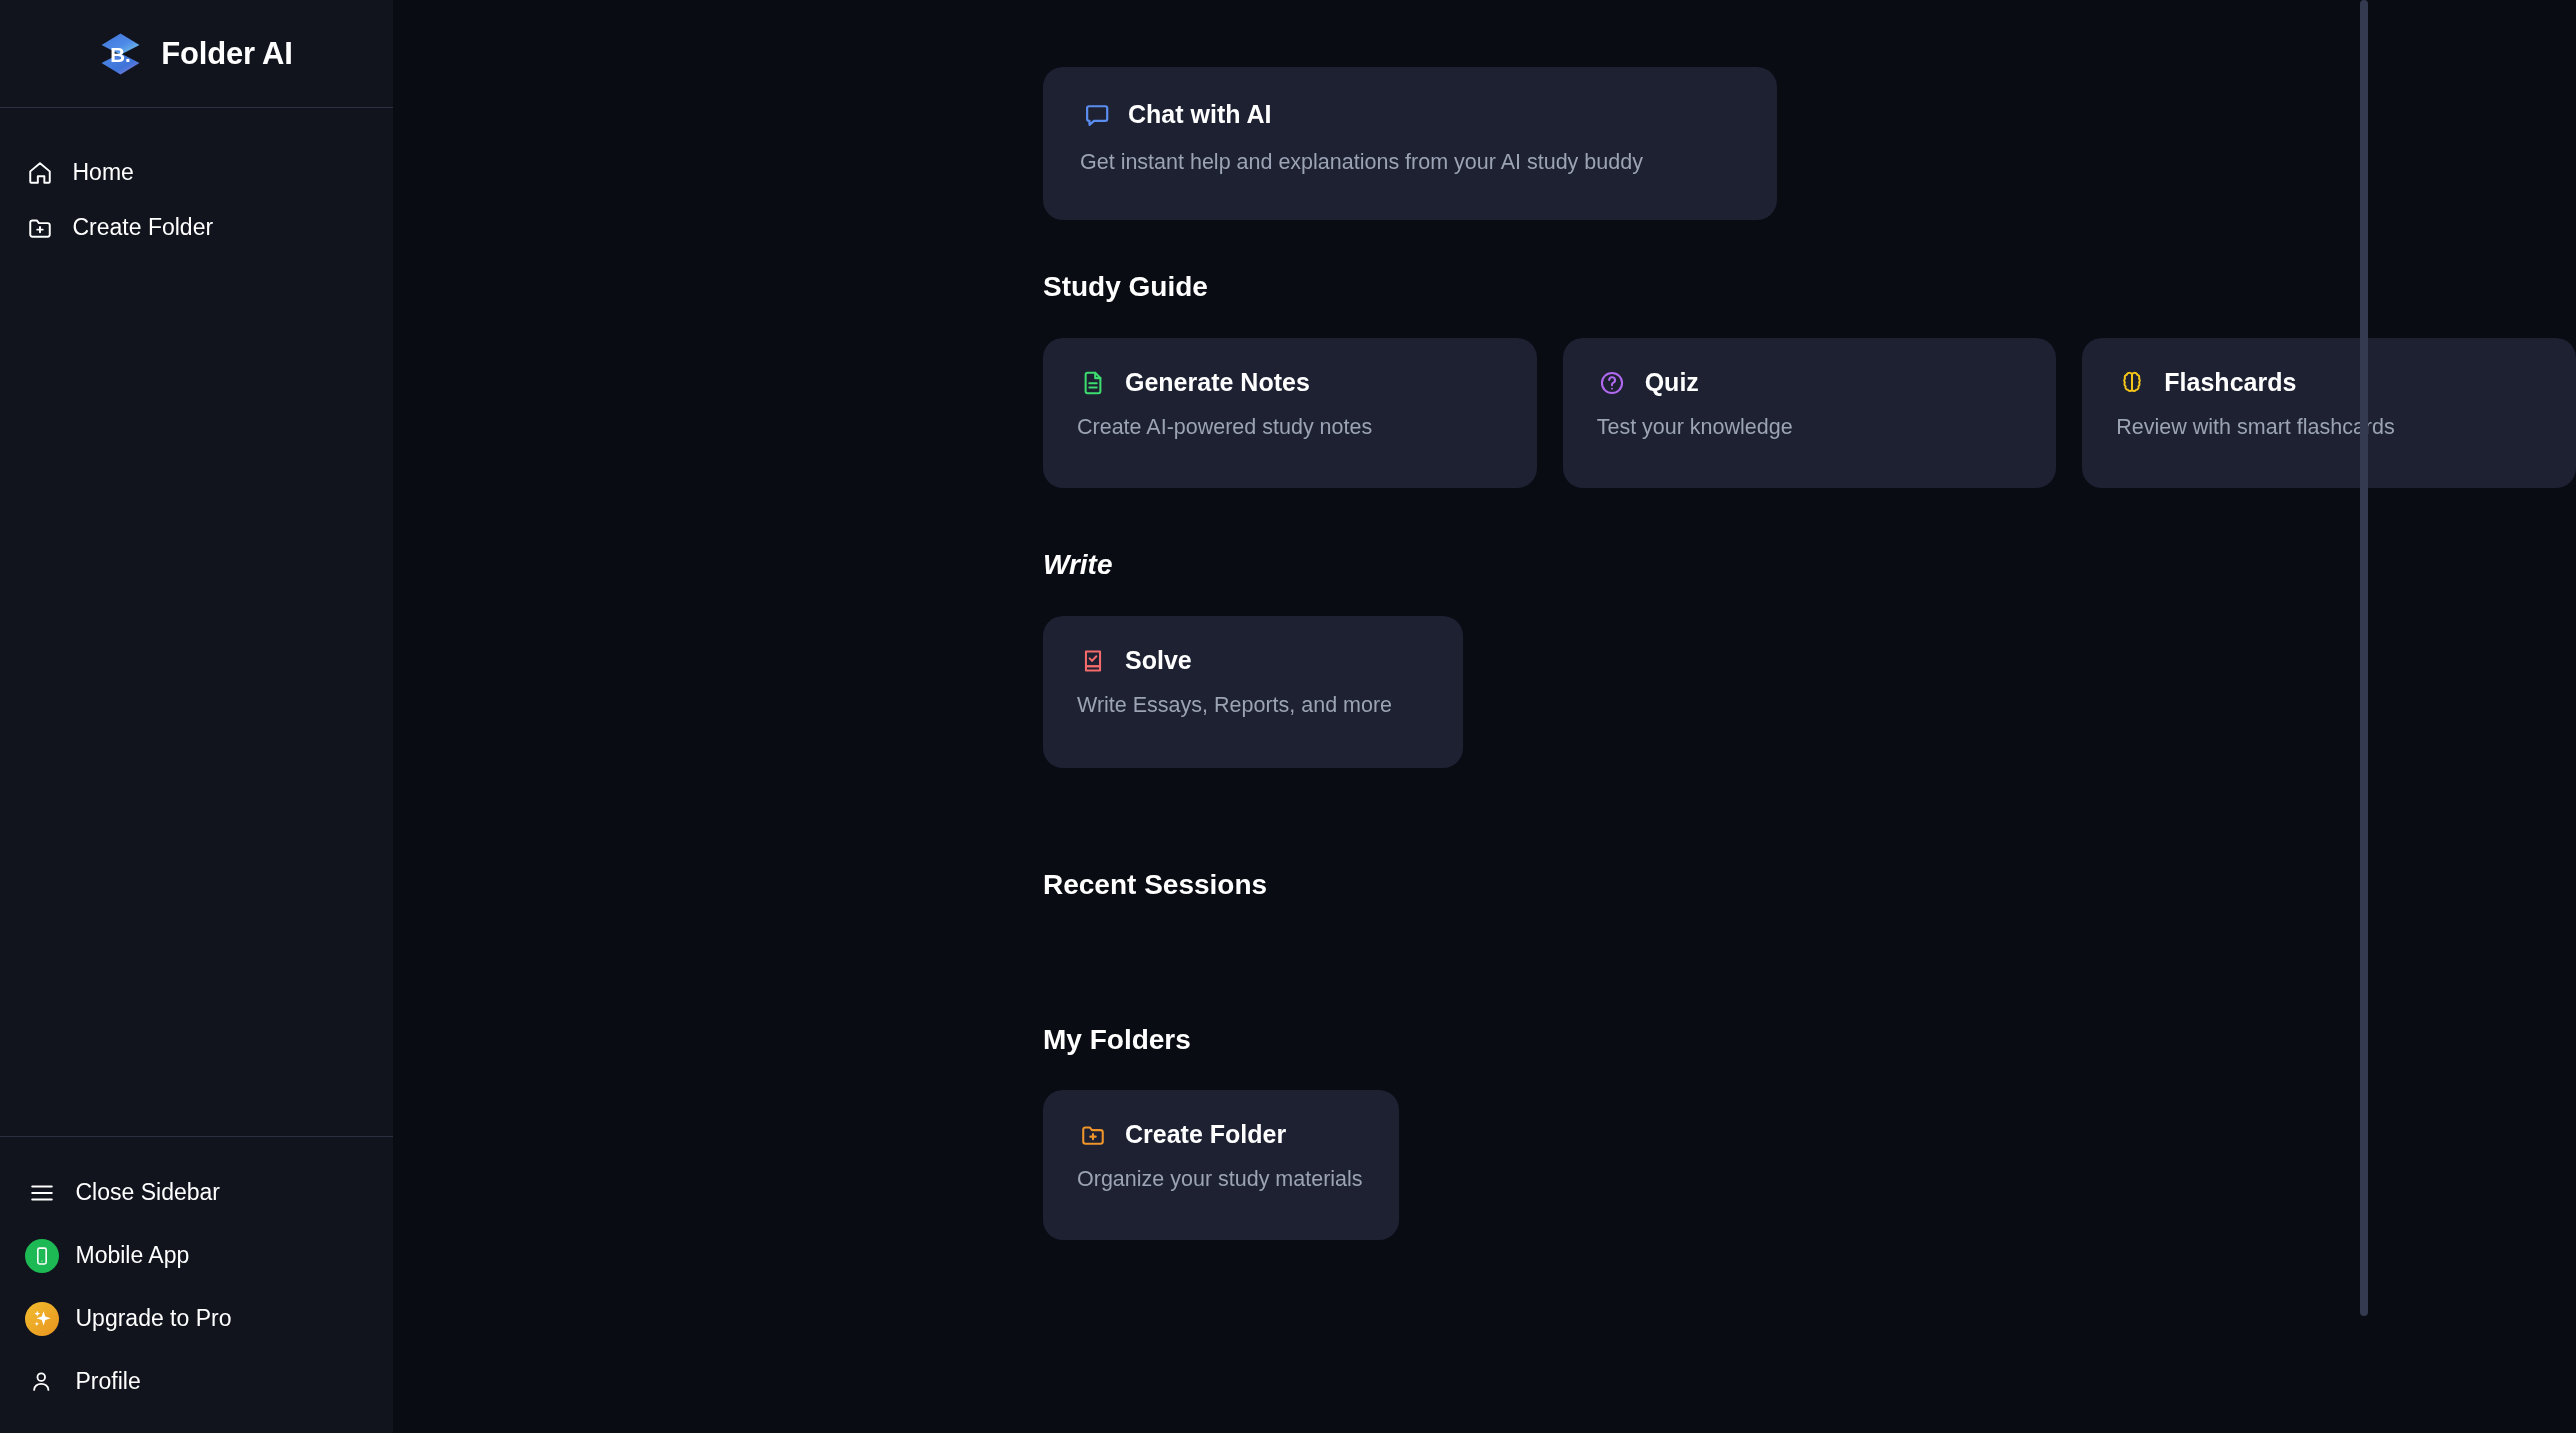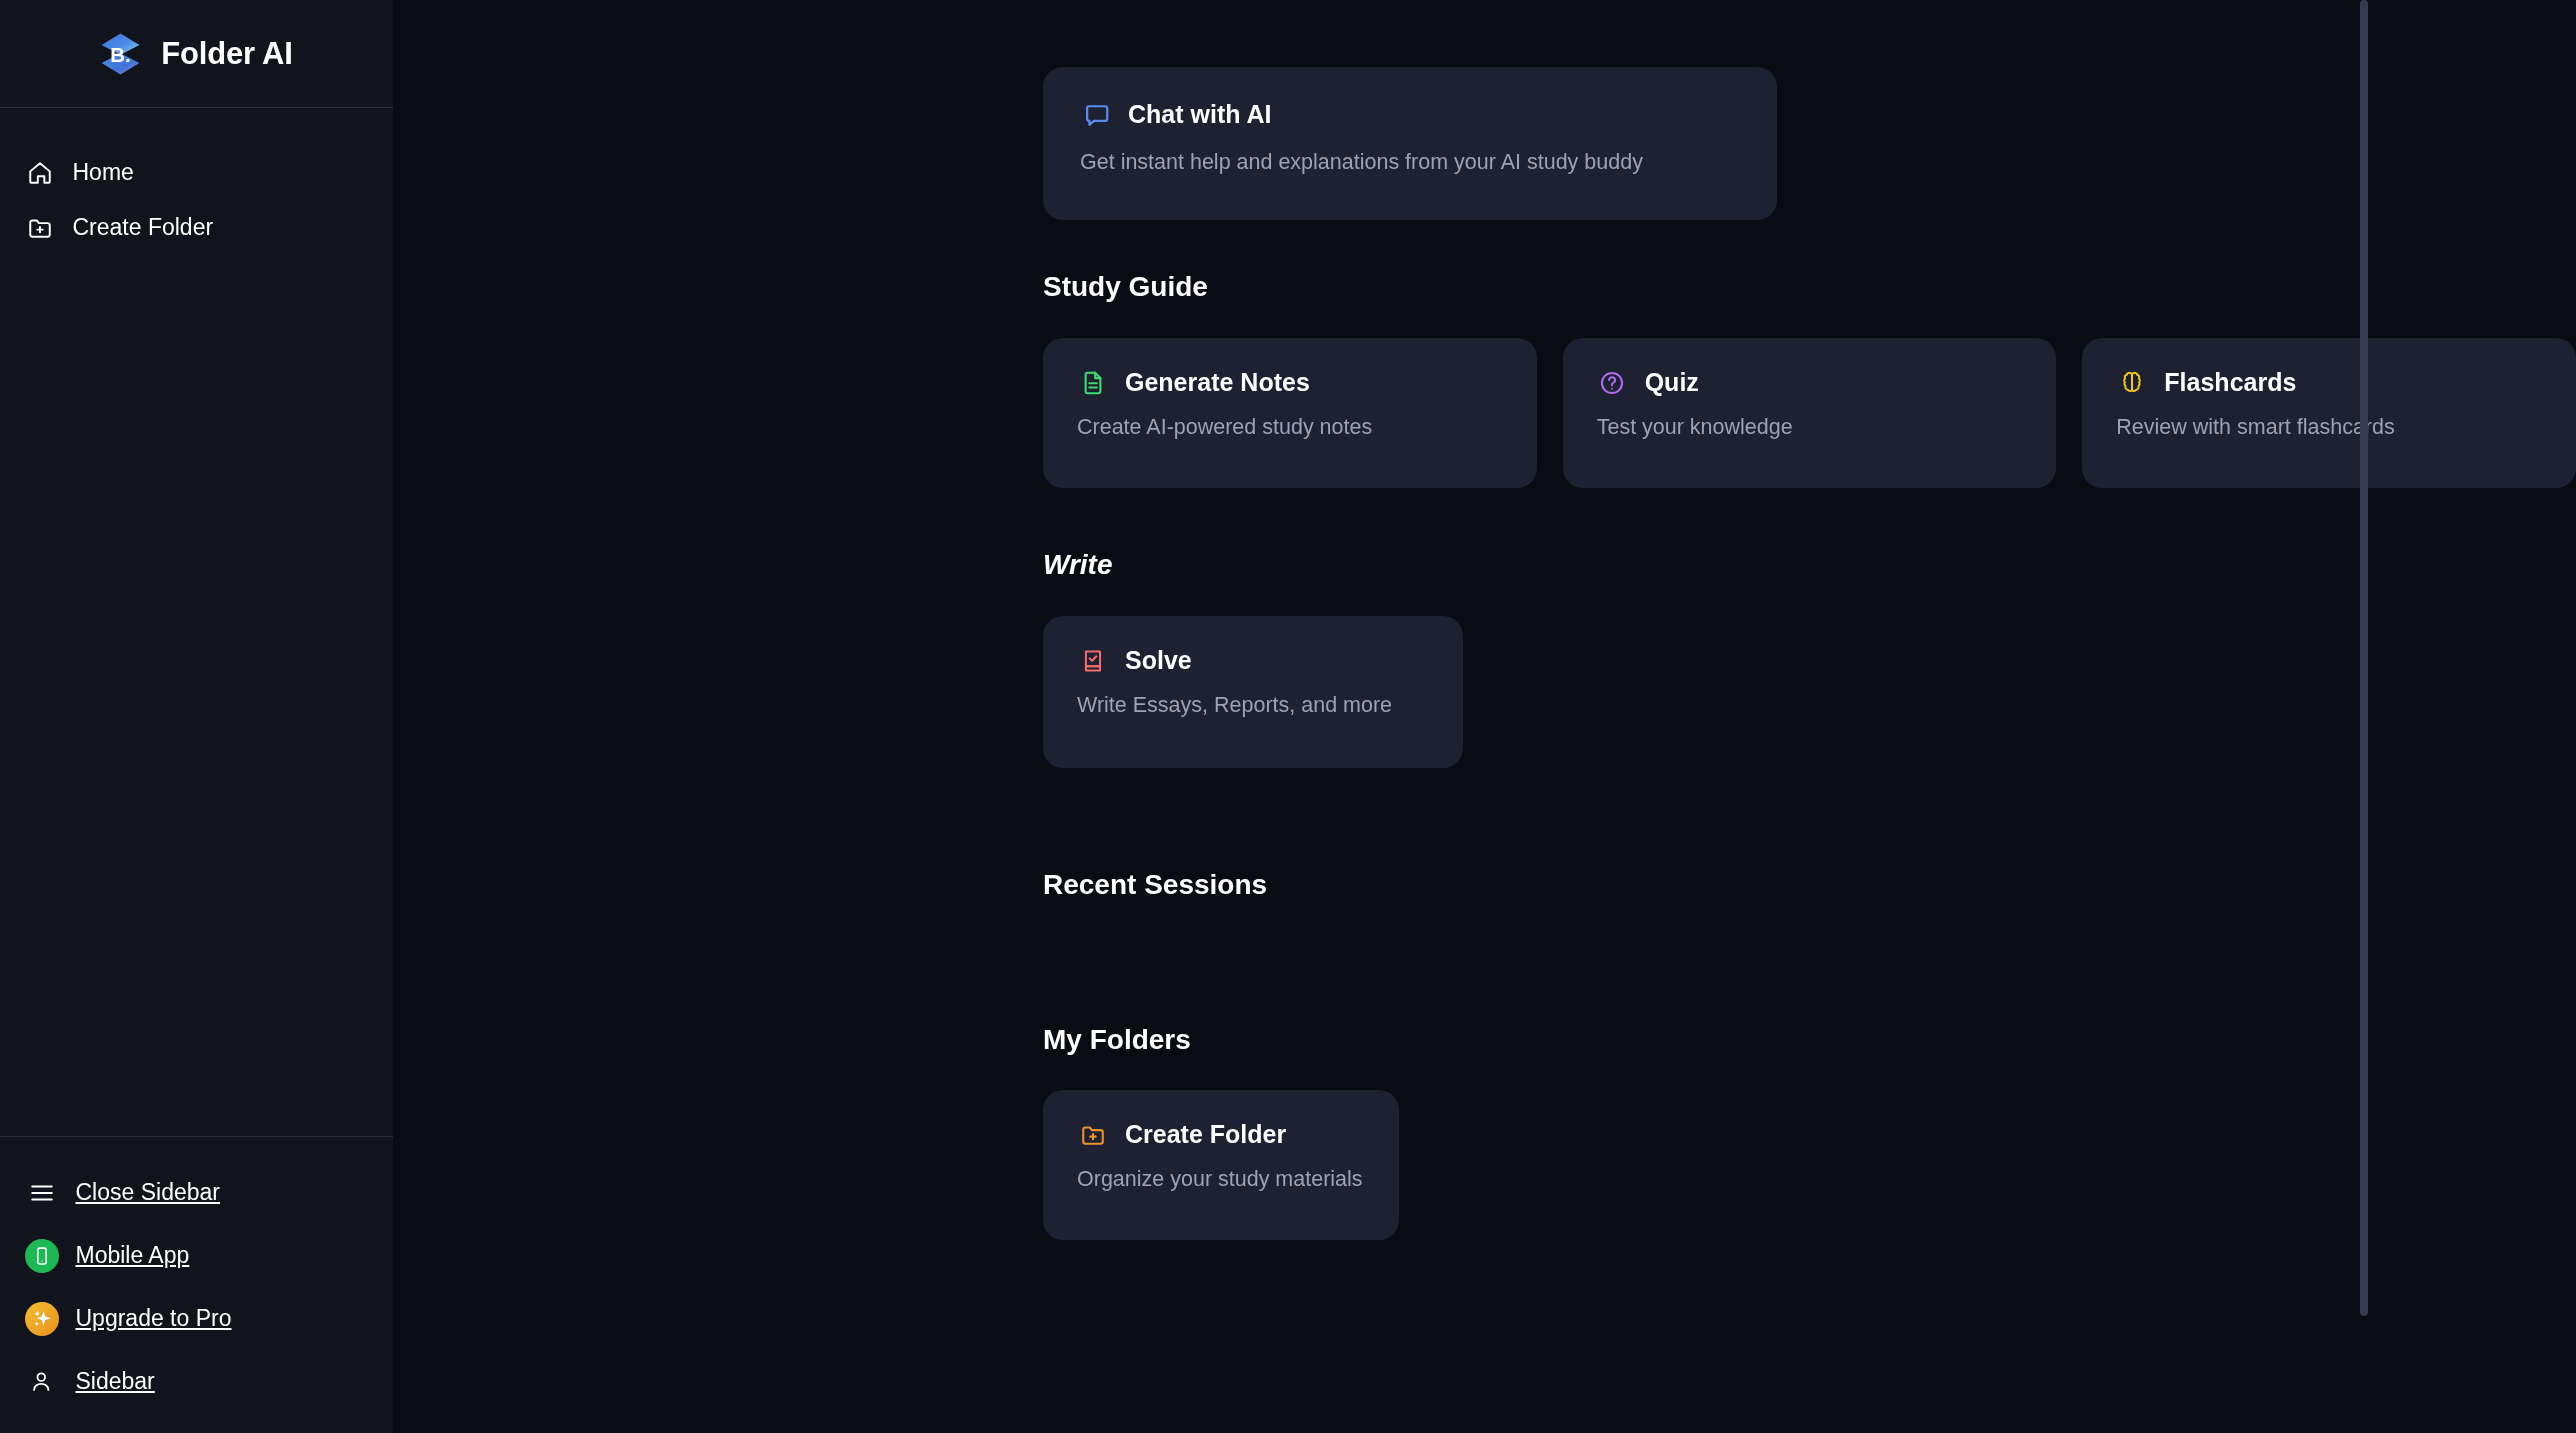--- a/index.html
+++ b/index.html
@@ -98,21 +98,20 @@
 
   .footer-item {
     display: flex;
     align-items: center;
     gap: 17px;
     height: 43px;
     padding: 0 0 0 24.5px;
     cursor: pointer;
     color: #ffffff;
     font-size: 23px;
-    text-decoration: underline;
   }
 
   .footer-item .icon-slot {
     width: 34px;
     height: 34px;
     display: flex;
     align-items: center;
     justify-content: center;
     flex-shrink: 0;
   }
@@ -337,21 +336,21 @@
         <span class="nav-label">Upgrade to Pro</span>
       </div>
 
       <div class="footer-item">
         <span class="icon-slot">
           <svg width="24.5" height="24.5" viewBox="0 0 24 24" fill="none" stroke="#ffffff" stroke-width="1.8" stroke-linecap="round" stroke-linejoin="round">
             <circle cx="12" cy="8" r="3.7"></circle>
             <path d="M5 20.5c0-3.6 3.1-6 7-6s7 2.4 7 6"></path>
           </svg>
         </span>
-        <span class="nav-label">Sidebar</span>
+        <span class="nav-label">Profile</span>
       </div>
 
     </div>
   </aside>
 
   <main class="main">
     <div class="main-inner">
 
       <div class="card chat-card">
         <div class="card-head">

